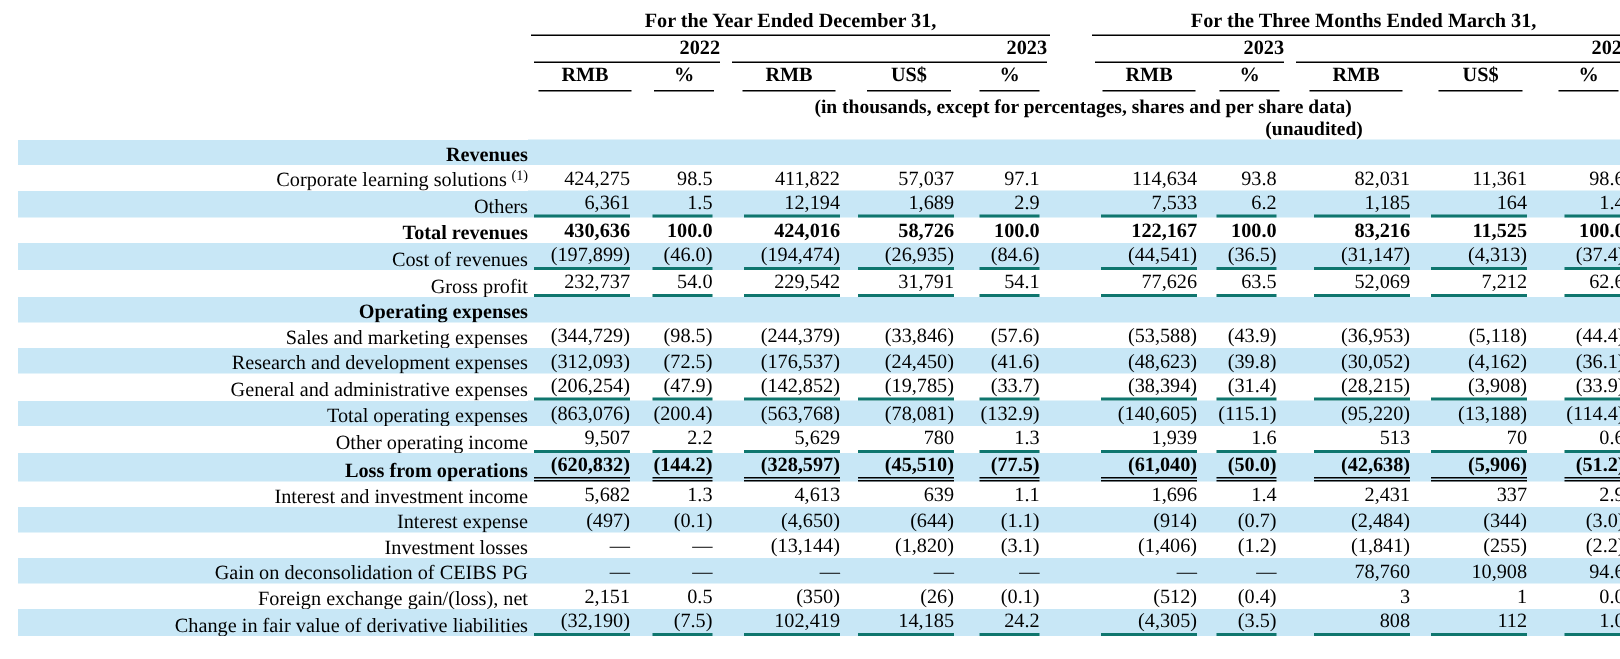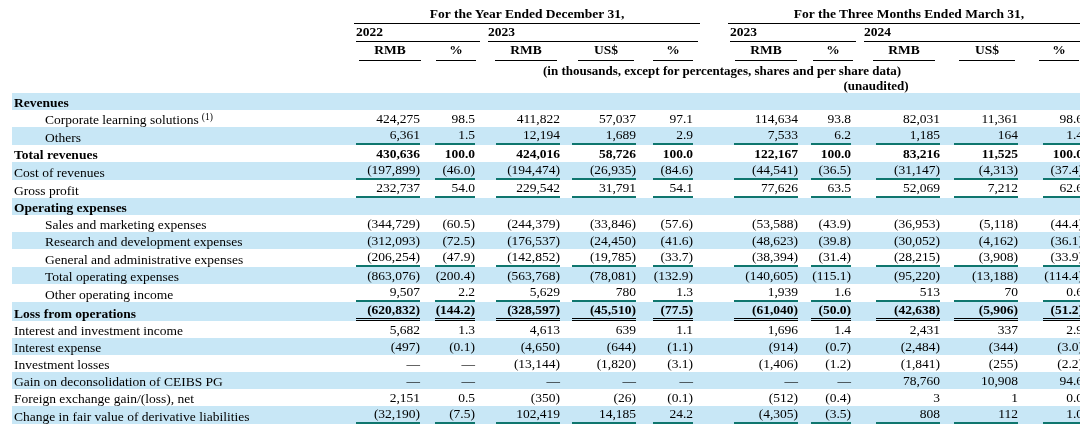--- a/index.html
+++ b/index.html
@@ -5,32 +5,32 @@
   html,body{margin:0;padding:0;background:#fff;color:#000;
     font-family:"Liberation Serif","DejaVu Serif",serif;}
   .page{width:1080px;height:439px;box-sizing:border-box;padding:6px 12px 6px 12px;overflow:hidden;}
   table{border-collapse:collapse;table-layout:fixed;width:1056px;}
   th,td{padding:0;margin:0;vertical-align:bottom;}
 
   
   thead th{font-weight:bold;font-size:13.5px;line-height:16px;white-space:nowrap;}
   th.group-title{text-align:center;}
   th.group-title .gline{border-bottom:1.6px solid #000;padding-bottom:1px;margin:0 2px;}
-  th.year{text-align:left;}
+  th.year{text-align:right;}
   th.year .yline{border-bottom:1.6px solid #000;padding-bottom:1px;margin:0 4px;}
   th.colhead{text-align:center;padding-bottom:2px;}
   th.colhead .cline{display:inline-block;border-bottom:1.6px solid #000;padding-bottom:2px;text-align:center;}
   th.colhead .w-rmb{min-width:62px;}
   th.colhead .w-usd{min-width:56px;}
   th.colhead .w-pct{min-width:40px;}
   tr.note-row td{font-weight:bold;font-size:13px;line-height:15px;text-align:center;white-space:nowrap;}
 
   
   tbody td{font-size:13.5px;line-height:15px;height:17px;white-space:nowrap;}
-  td.label{padding-left:2px;text-align:left;overflow:hidden;}
+  td.label{padding-left:2px;text-align:right;overflow:hidden;}
   tr.indent td.label{padding-left:33px;}
   tr.section td.label{font-weight:bold;}
   tr.bold td{font-weight:bold;}
   tr.shaded{background:#c8e7f6;}
   td.num{text-align:right;padding-right:8px;}
   td.pct{padding-right:9px;}
   .val{display:inline-block;text-align:right;min-width:64px;padding-bottom:1px;}
   td.pct .val{min-width:40px;}
   .val.empty{min-width:0;}
   tr.rule-single td.num .val{border-bottom:2px solid #0f766e;}
@@ -204,21 +204,21 @@
           <td></td>
           <td class="num rmb"><span class="val empty"></span></td>
           <td class="num pct"><span class="val empty"></span></td>
           <td class="num rmb"><span class="val empty"></span></td>
           <td class="num usd"><span class="val empty"></span></td>
           <td class="num pct"><span class="val empty"></span></td>
         </tr>
         <tr class="indent">
           <td class="label"><span>Sales and marketing expenses</span></td>
           <td class="num rmb"><span class="val">(344,729)</span></td>
-          <td class="num pct"><span class="val">(60.5)</span></td>
+          <td class="num pct"><span class="val">(98.5)</span></td>
           <td class="num rmb"><span class="val">(244,379)</span></td>
           <td class="num usd"><span class="val">(33,846)</span></td>
           <td class="num pct"><span class="val">(57.6)</span></td>
           <td></td>
           <td class="num rmb"><span class="val">(53,588)</span></td>
           <td class="num pct"><span class="val">(43.9)</span></td>
           <td class="num rmb"><span class="val">(36,953)</span></td>
           <td class="num usd"><span class="val">(5,118)</span></td>
           <td class="num pct"><span class="val">(44.4)</span></td>
         </tr>

